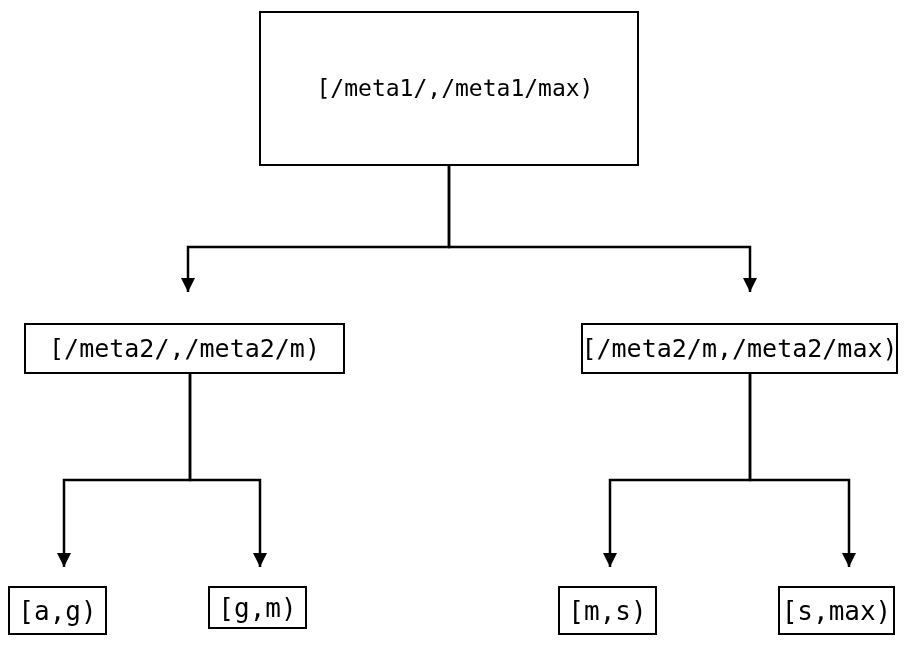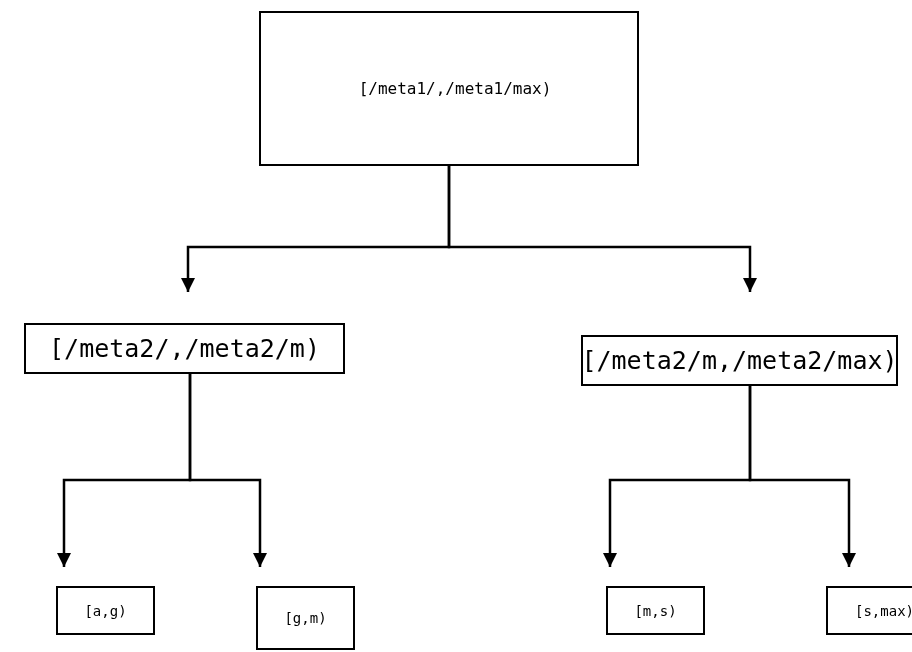--- a/index.html
+++ b/index.html
@@ -35,23 +35,23 @@
     text-align: center;
     color: #000000;
     white-space: pre;
     line-height: 1;
     z-index: 2;
   }
   .node-label {
     display: block;
     white-space: pre;
   }
-  .node-root   { font-size: 16px; padding-left: 12px; }
+  .node-root   { font-size: 23px; padding-left: 12px; }
   .node-mid    { font-size: 25px; }
-  .node-leaf   { font-size: 14px; margin-left: 48px; }
+  .node-leaf   { font-size: 26px; }
 </style>
 </head>
 <body>
 
 <div id="canvas">
 
   <svg id="edges" viewBox="0 0 912 652">
     <defs>
       <marker id="arrow-down" markerWidth="16" markerHeight="16" refX="8" refY="15" orient="0" markerUnits="userSpaceOnUse">
         <polygon points="1,1 15,1 8,15" fill="#000000"></polygon>
@@ -81,29 +81,29 @@
   </svg>
 
   <div class="node node-root" style="left:259px; top:11px; width:380px; height:155px;">
     <span class="node-label">[/meta1/,/meta1/max)</span>
   </div>
 
   <div class="node node-mid" style="left:24px; top:323px; width:321px; height:51px;">
     <span class="node-label">[/meta2/,/meta2/m)</span>
   </div>
 
-  <div class="node node-mid" style="left:581px; top:335px; width:317px; height:51px;">
+  <div class="node node-mid" style="left:581px; top:323px; width:317px; height:51px;">
     <span class="node-label">[/meta2/m,/meta2/max)</span>
   </div>
 
   <div class="node node-leaf" style="left:8px; top:586px; width:99px; height:49px;">
     <span class="node-label">[a,g)</span>
   </div>
 
-  <div class="node node-leaf" style="left:208px; top:586px; width:99px; height:64px;">
+  <div class="node node-leaf" style="left:208px; top:586px; width:99px; height:43px;">
     <span class="node-label">[g,m)</span>
   </div>
 
   <div class="node node-leaf" style="left:558px; top:586px; width:99px; height:49px;text-align:right;">
     <span class="node-label">[m,s)</span>
   </div>
 
   <div class="node node-leaf" style="left:778px; top:586px; width:117px; height:49px;">
     <span class="node-label">[s,max)</span>
   </div>

